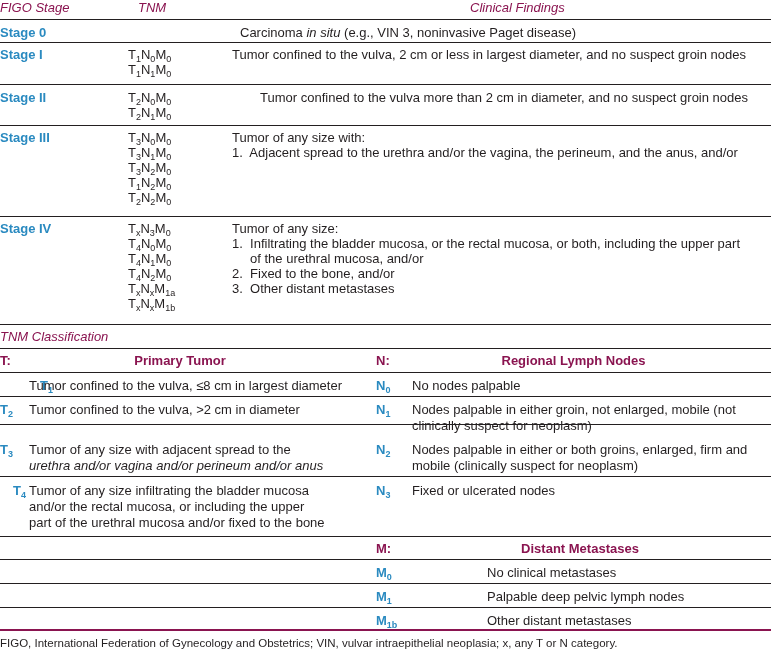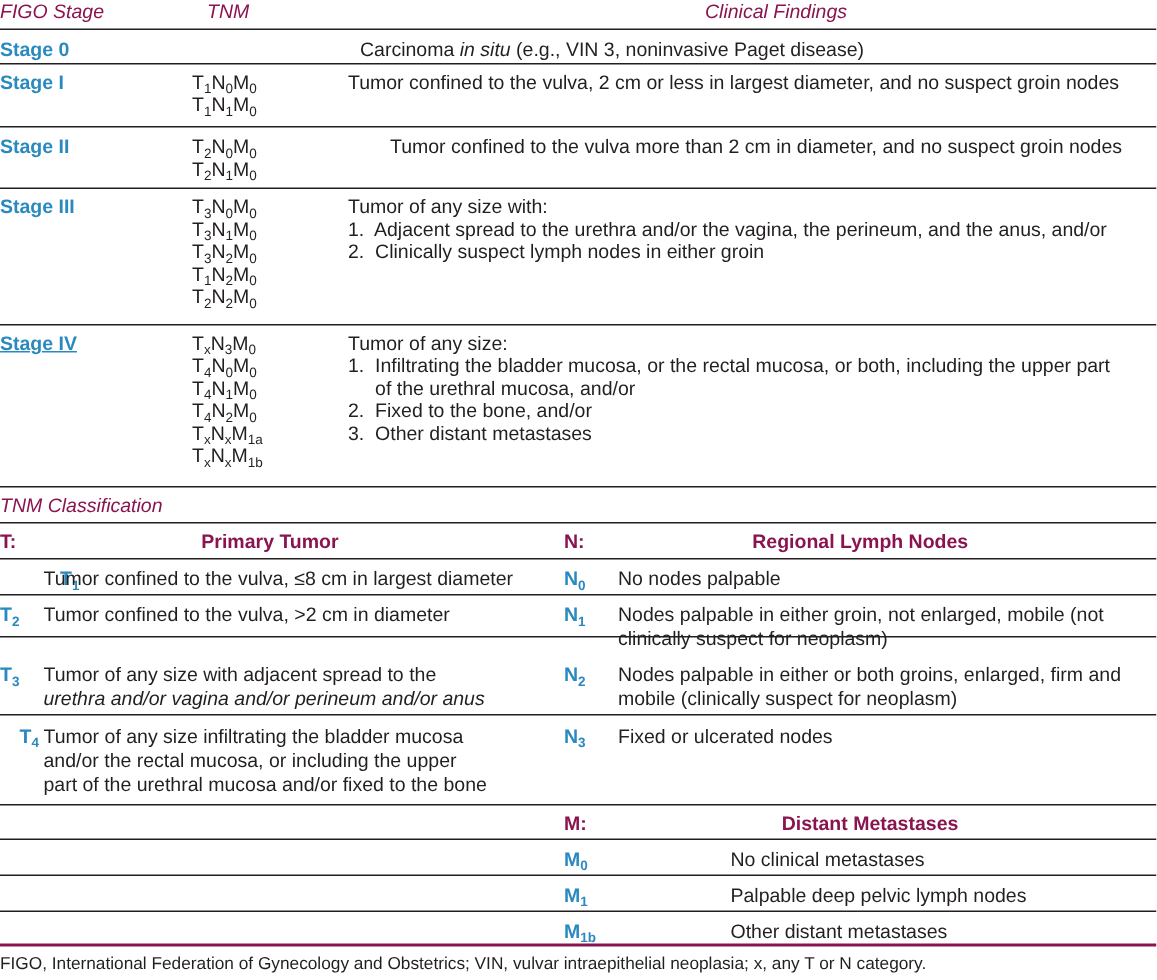--- a/index.html
+++ b/index.html
@@ -61,26 +61,25 @@
       <div class="abs" style="left:128px;top:0;">
         <div class="tnm">T<sub>3</sub>N<sub>0</sub>M<sub>0</sub></div>
         <div class="tnm">T<sub>3</sub>N<sub>1</sub>M<sub>0</sub></div>
         <div class="tnm">T<sub>3</sub>N<sub>2</sub>M<sub>0</sub></div>
         <div class="tnm">T<sub>1</sub>N<sub>2</sub>M<sub>0</sub></div>
         <div class="tnm">T<sub>2</sub>N<sub>2</sub>M<sub>0</sub></div>
       </div>
       <div class="abs" style="left:232px;top:0;">
         <div class="line" style="white-space:pre;">Tumor of any size with:</div>
         <div class="line" style="white-space:pre;">1.  Adjacent spread to the urethra and/or the vagina, the perineum, and the anus, and/or</div>
-        <div class="line" style="white-space:pre;">2.  Clinically suspect lymph nodes in either groin</div>
       </div>
     </div>
     <div class="rule" style="top:216px;"></div>
     <div class="abs" style="left:0;top:221px;width:771px;">
-      <div class="abs stage" style="left:0;top:0;text-decoration:underline;">Stage IV</div>
+      <div class="abs stage" style="left:0;top:0;">Stage IV</div>
       <div class="abs" style="left:128px;top:0;">
         <div class="tnm">T<sub>x</sub>N<sub>3</sub>M<sub>0</sub></div>
         <div class="tnm">T<sub>4</sub>N<sub>0</sub>M<sub>0</sub></div>
         <div class="tnm">T<sub>4</sub>N<sub>1</sub>M<sub>0</sub></div>
         <div class="tnm">T<sub>4</sub>N<sub>2</sub>M<sub>0</sub></div>
         <div class="tnm">T<sub>x</sub>N<sub>x</sub>M<sub>1a</sub></div>
         <div class="tnm">T<sub>x</sub>N<sub>x</sub>M<sub>1b</sub></div>
       </div>
       <div class="abs" style="left:232px;top:0;">
         <div class="line" style="white-space:pre;">Tumor of any size:</div>

